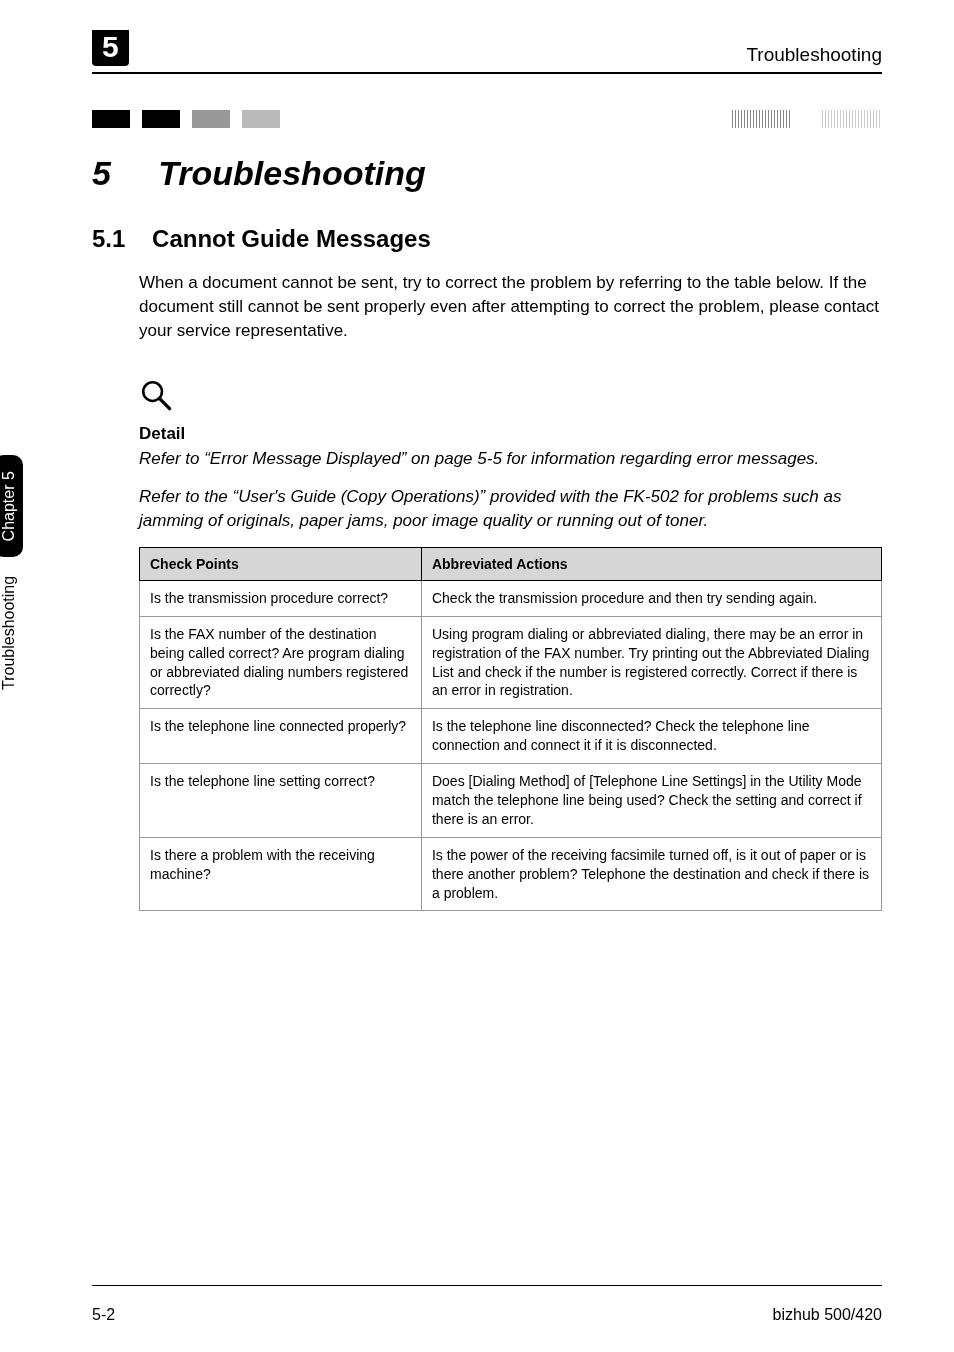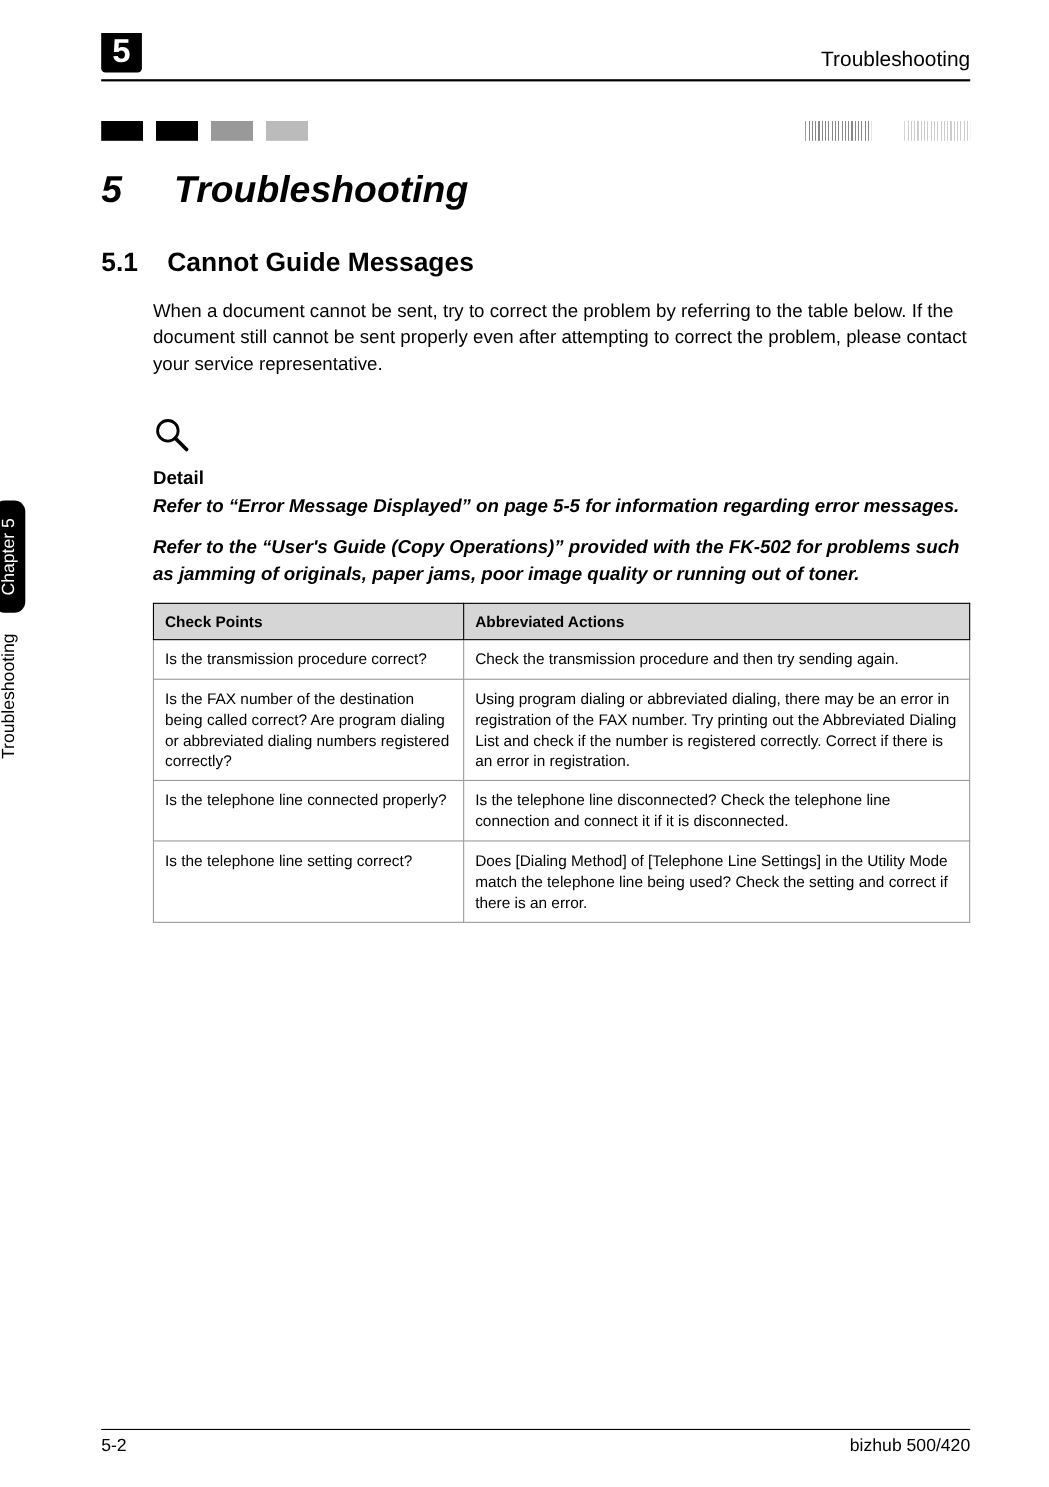--- a/index.html
+++ b/index.html
@@ -88,21 +88,20 @@
     font-size: 17px;
     line-height: 1.42;
   }
   p.detail-label {
     font-weight: bold;
     margin: 6px 0 0 0;
   }
   p.detail-body {
     font-style: italic;
     margin: 0 0 14px 0;
-    font-weight: bold;
   }
   .detail-icon {
     width: 34px;
     height: 34px;
     margin-top: 18px;
   }
   table.check-table {
     border-collapse: collapse;
     width: 100%;
     margin-top: 8px;
@@ -138,21 +137,21 @@
     padding: 6px 16px;
     border-radius: 10px;
     margin-left: 14px;
   }
   .footer {
     position: absolute;
     bottom: 28px;
     left: 92px;
     right: 72px;
     border-top: 1px solid #000;
-    padding-top: 6px;
+    padding-top: 20px;
     font-size: 16px;
     display: flex;
     justify-content: space-between;
   }
 </style>
 </head>
 <body>
 
 <div class="page">
 
@@ -202,20 +201,24 @@
           <td>Using program dialing or abbreviated dialing, there may be an error in registration of the FAX number. Try printing out the Abbreviated Dialing List and check if the number is registered correctly. Correct if there is an error in registration.</td>
         </tr>
         <tr>
           <td>Is the telephone line connected properly?</td>
           <td>Is the telephone line disconnected? Check the telephone line connection and connect it if it is disconnected.</td>
         </tr>
         <tr>
           <td>Is the telephone line setting correct?</td>
           <td>Does [Dialing Method] of [Telephone Line Settings] in the Utility Mode match the telephone line being used? Check the setting and correct if there is an error.</td>
         </tr>
+        <tr>
+          <td>Is there a problem with the receiving machine?</td>
+          <td>Is the power of the receiving facsimile turned off, is it out of paper or is there another problem? Telephone the destination and check if there is a problem.</td>
+        </tr>
       </tbody>
     </table>
   </div>
 
   <div class="side-tab">
     <span>Troubleshooting</span>
     <span class="chapter-pill">Chapter 5</span>
   </div>
 
   <div class="footer">

